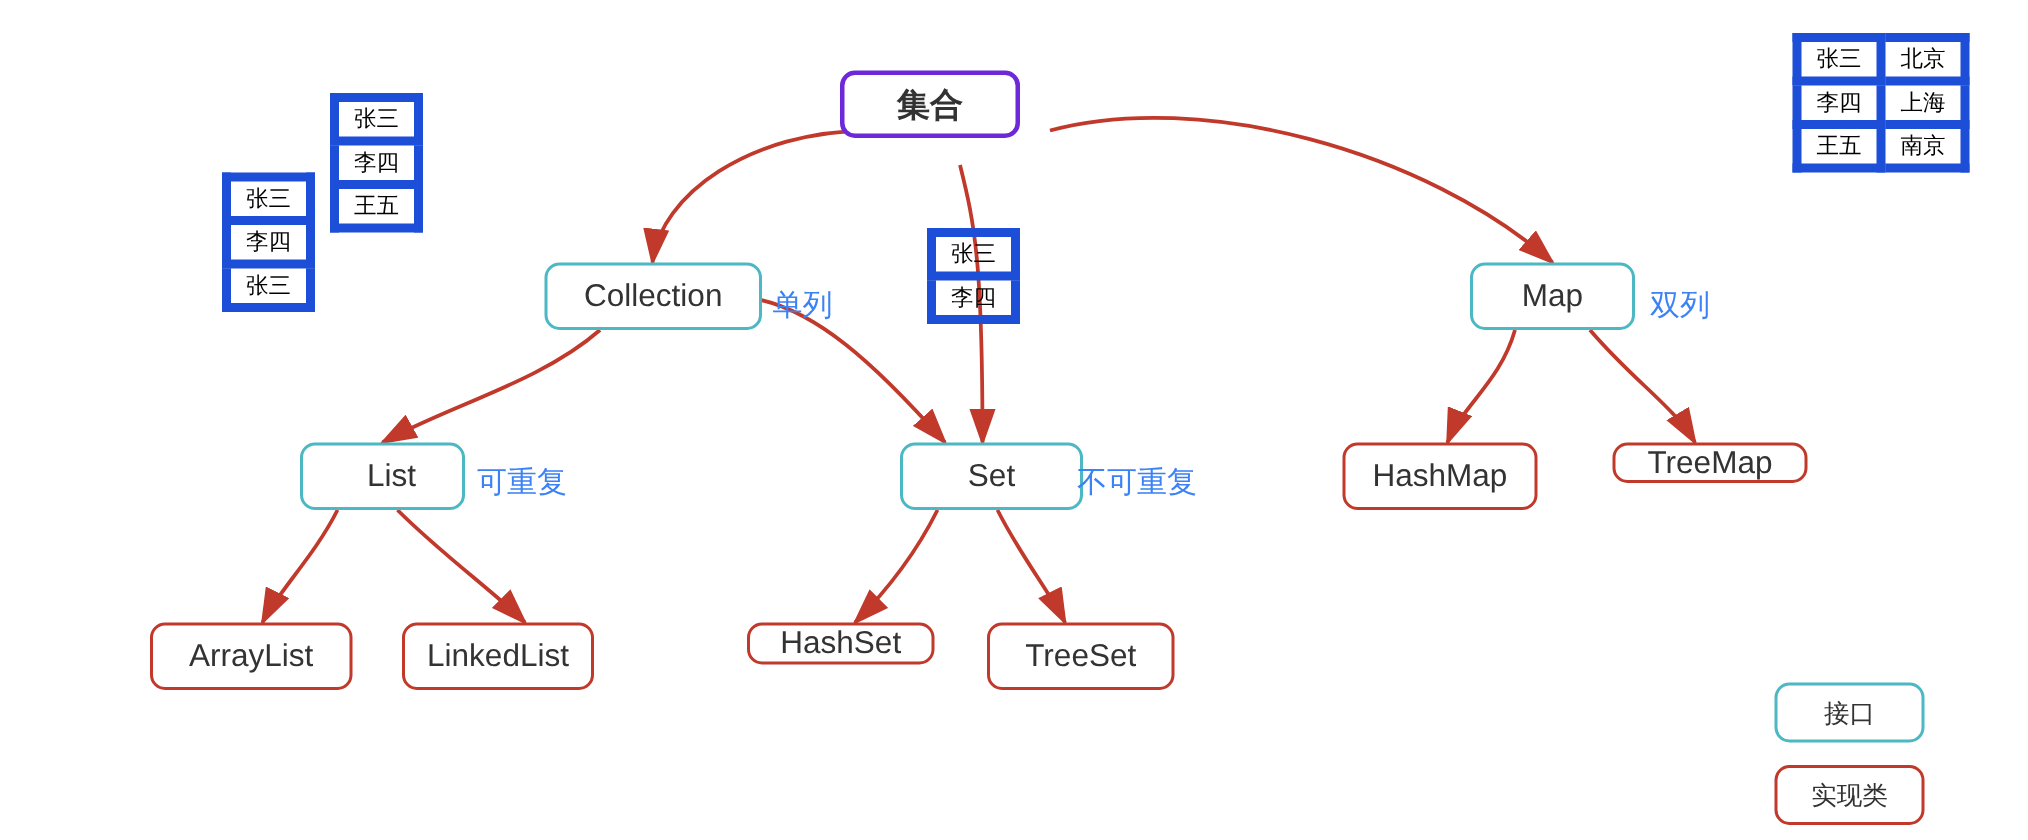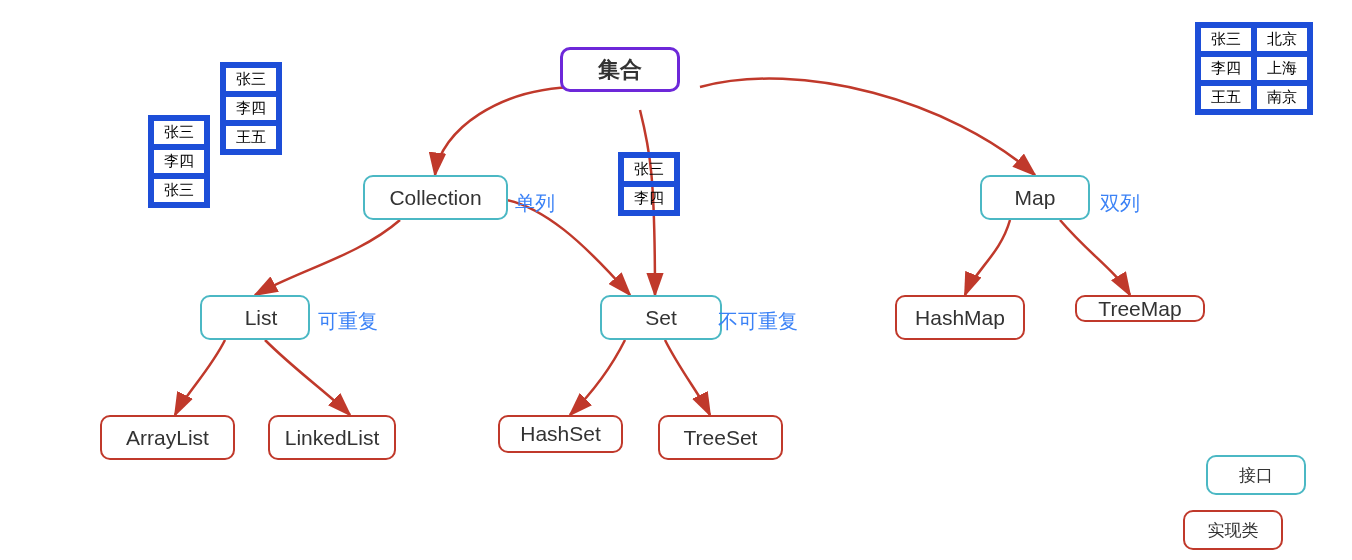--- a/index.html
+++ b/index.html
@@ -143,21 +143,21 @@
   </div>
 
   <div class="node node-impl" style="left:100px; top:415px; width:135px; height:45px;">
     <span>ArrayList</span>
   </div>
 
   <div class="node node-impl" style="left:268px; top:415px; width:128px; height:45px;">
     <span>LinkedList</span>
   </div>
 
-  <div class="node node-impl" style="left:498px; top:415px; width:125px; height:38px;">
+  <div class="node node-impl" style="left:498px; top:415px; width:125px; height:28px;">
     <span>HashSet</span>
   </div>
 
   <div class="node node-impl" style="left:658px; top:415px; width:125px; height:45px;">
     <span>TreeSet</span>
   </div>
 
   <span class="label-text" style="left:515px; top:190px;">单列</span>
   <span class="label-text" style="left:1100px; top:190px;">双列</span>
   <span class="label-text" style="left:318px; top:308px;">可重复</span>
@@ -212,21 +212,21 @@
     <tbody>
         <tr>
       <td>张三</td>
     </tr>
     <tr>
       <td>李四</td>
     </tr>
   </tbody>
     </table>
 
-  <div class="node node-interface legend-box" style="left:1183px; top:455px; width:100px; height:40px; font-size:17px;margin-left:23px;">
+  <div class="node node-interface legend-box" style="left:1183px; top:455px; width:100px; height:40px; font-size:17px;">
     <span>接口</span>
   </div>
 
   <div class="node node-impl legend-box" style="left:1183px; top:510px; width:100px; height:40px; font-size:17px;">
     <span>实现类</span>
   </div>
 
 </div>
 
 </body></html>

